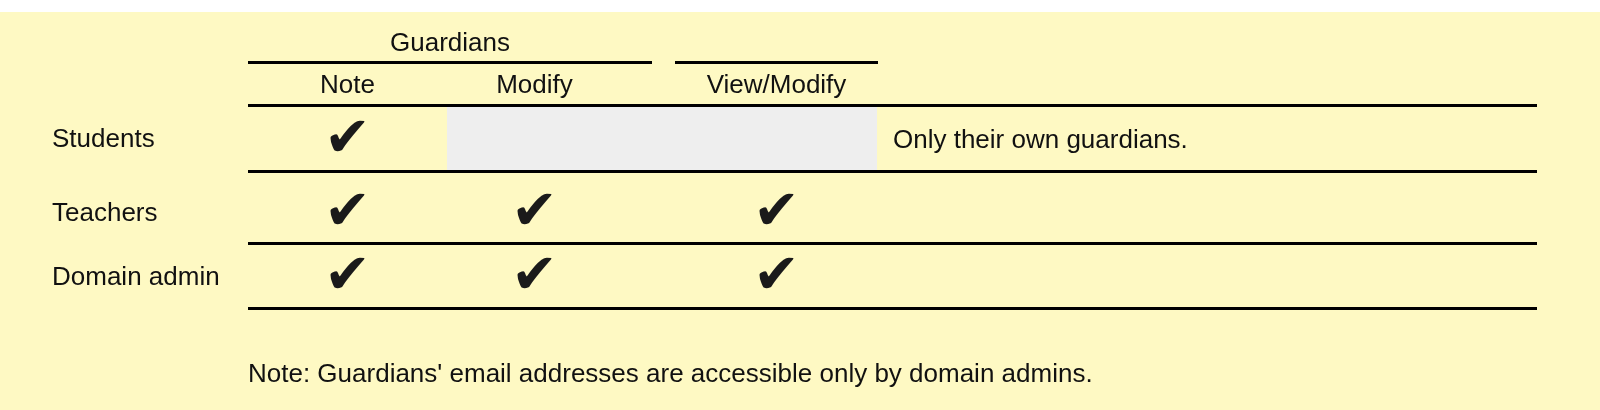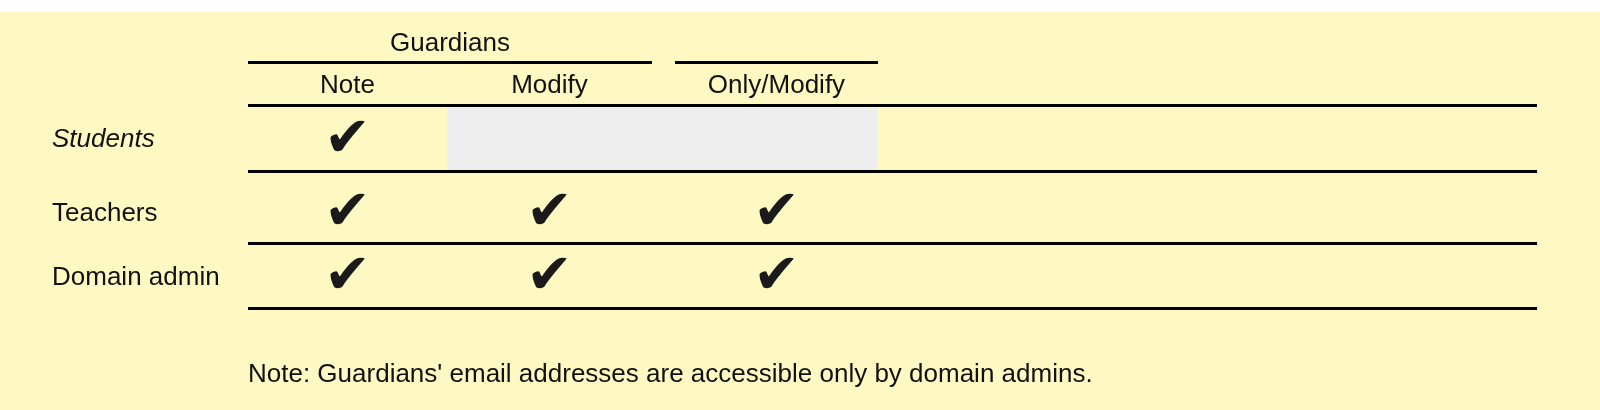--- a/index.html
+++ b/index.html
@@ -15,21 +15,21 @@
   }
   .hline{position:absolute;height:3px;background:#000000;}
   .center{text-align:center;}
   .group-label{position:absolute;top:14px;height:32px;line-height:32px;}
   .subhead{position:absolute;top:57px;height:30px;line-height:30px;}
   .row{position:absolute;left:0;width:1600px;}
   .cell{position:absolute;top:0;height:100%;display:flex;align-items:center;}
   .cell.centered{justify-content:center;}
   .row-label{left:52px;width:200px;}
   .col-view{left:248px;width:199px;}
-  .col-modify{left:447px;width:205px;}
+  .col-modify{left:432px;width:205px;}
   .col-invit{left:675px;width:203px;}
   .note-cell{left:893px;width:645px;line-height:32px;}
   .check{
     font-family:"DejaVu Sans", sans-serif;
     font-size:56px;
     color:#1a1a1a;
     line-height:1;
     transform:translateY(-2px);
   }
   .disabled-rect{position:absolute;background:#eeeeee;}
@@ -40,37 +40,38 @@
 
 <div class="canvas">
 
   <div class="group-label center" style="left:248px;width:404px;">Guardians</div>
 
   <div class="hline" style="left:248px;top:49px;width:404px;"></div>
   <div class="hline" style="left:675px;top:49px;width:203px;"></div>
 
   <div class="subhead center col-view">Note</div>
   <div class="subhead center col-modify">Modify</div>
-  <div class="subhead center col-invit">Only/Modify</div>
+  <div class="subhead center col-invit">View/Modify</div>
 
   <div class="hline" style="left:248px;top:92px;width:1289px;"></div>
 
   <div class="disabled-rect" style="left:447px;top:95px;width:430px;height:63px;"></div>
 
-  <div class="row" style="top:95px;height:63px;font-style:italic;">
+  <div class="row" style="top:95px;height:63px;">
     <div class="cell row-label">Students</div>
     <div class="cell centered col-view">
       <span class="check">✔</span>
     </div>
     <div class="cell centered col-modify">
       <span class="check"></span>
     </div>
     <div class="cell centered col-invit">
       <span class="check"></span>
     </div>
+    <div class="cell note-cell">Only their own guardians.</div>
   </div>
 
   <div class="hline" style="left:248px;top:158px;width:1289px;"></div>
 
   <div class="row" style="top:161px;height:78px;">
     <div class="cell row-label">Teachers</div>
     <div class="cell centered col-view">
       <span class="check">✔</span>
     </div>
     <div class="cell centered col-modify">

